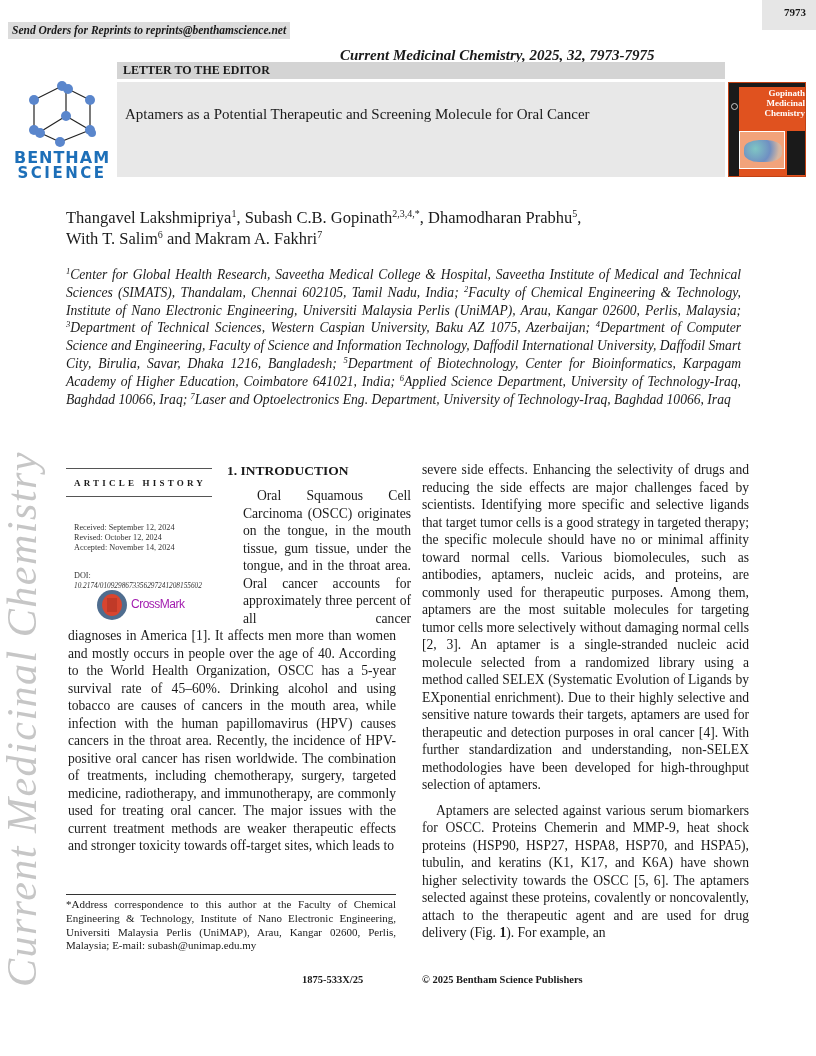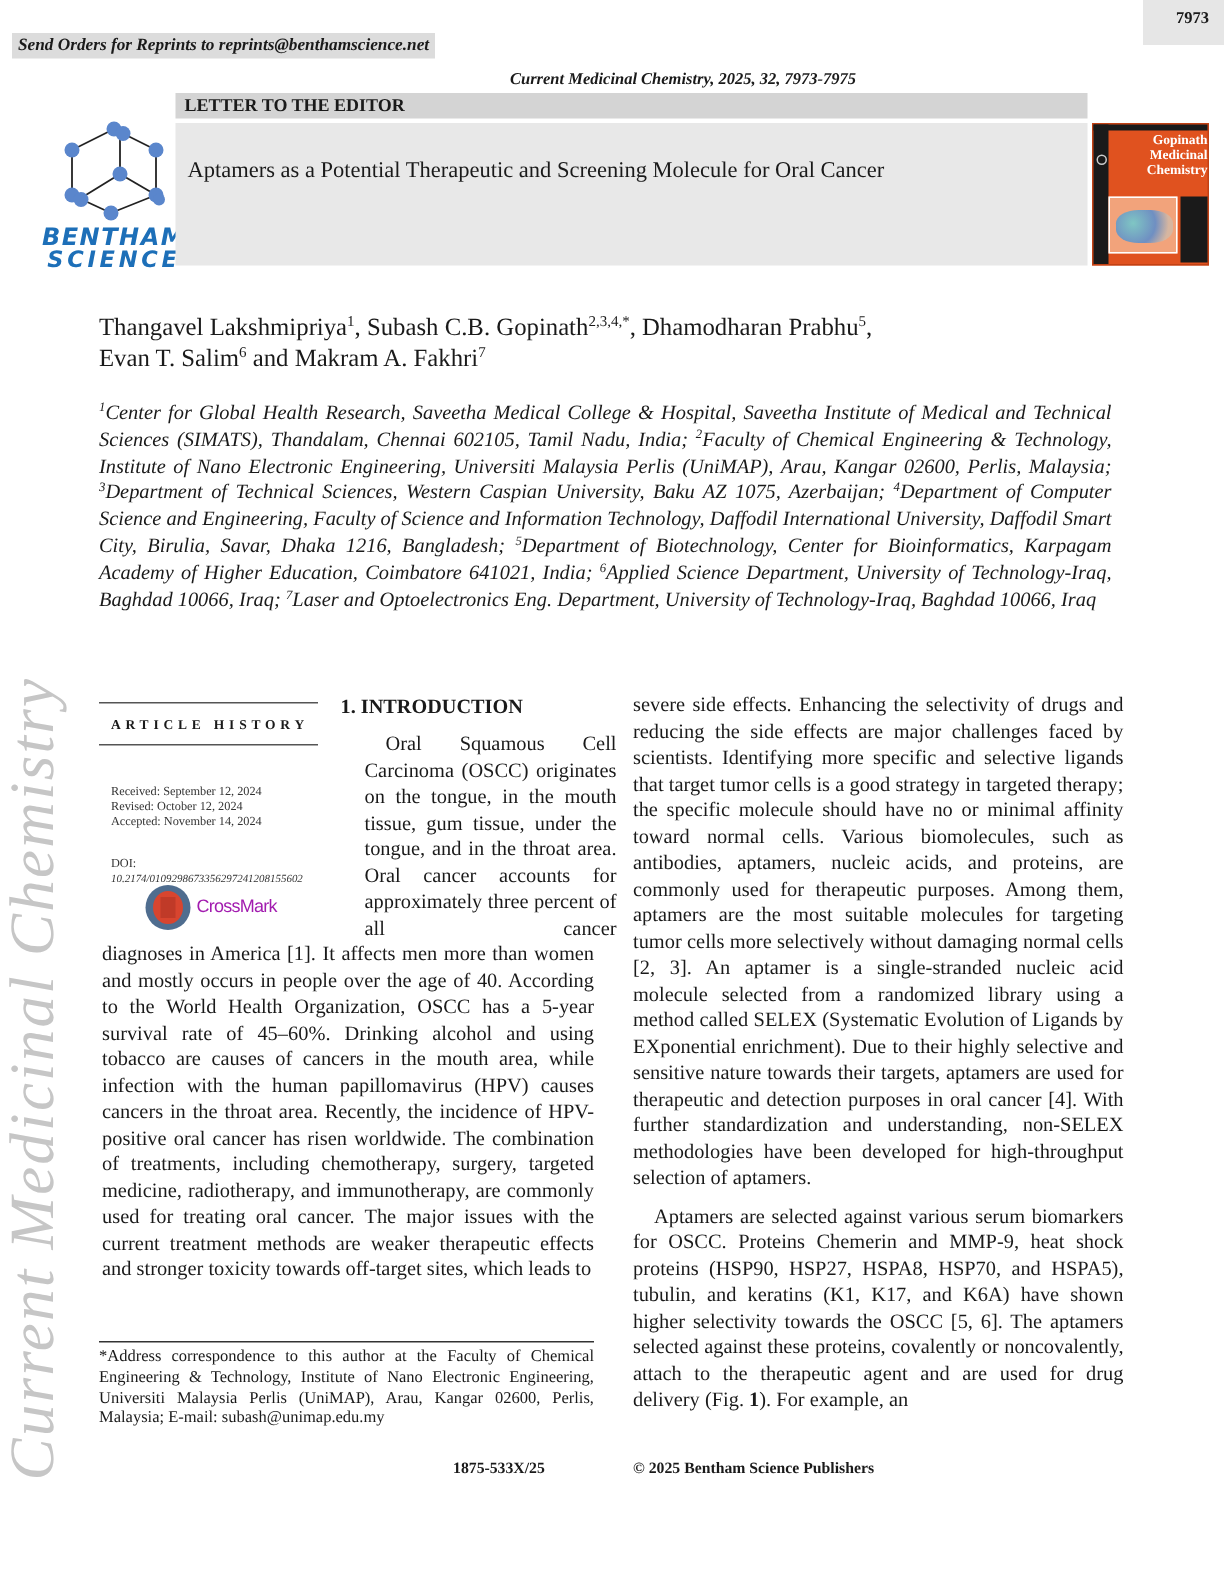--- a/index.html
+++ b/index.html
@@ -5,28 +5,28 @@
   * { margin: 0; padding: 0; box-sizing: border-box; }
   html, body { width: 816px; height: 1056px; background: #ffffff; overflow: hidden; }
   body { position: relative; font-family: "Liberation Serif", serif; color: #1a1a1a; }
 
   .page-num-box { position: absolute; left: 762px; top: 0; width: 54px; height: 30px; background: #e6e6e6; }
   .page-num { position: absolute; right: 10px; top: 6px; font-weight: bold; font-size: 11px; }
 
   .reprint-bar { position: absolute; left: 8px; top: 22px; height: 17px; padding: 2px 4px 0 4px; background: #dcdcdc;
     font-style: italic; font-weight: bold; font-size: 11.5px; }
 
-  .citation { position: absolute; left: 340px; top: 47px; font-style: italic; font-weight: bold; font-size: 11px; }
+  .citation { position: absolute; left: 340px; top: 47px; font-style: italic; font-weight: bold; font-size: 15px; }
 
   .letter-bar { position: absolute; left: 117px; top: 62px; width: 608px; height: 17px; background: #d4d4d4;
     font-weight: bold; font-size: 12px; padding: 1px 0 0 6px; }
   .title-box { position: absolute; left: 117px; top: 82px; width: 608px; height: 95px; background: #e8e8e8; }
   .title-text { position: absolute; left: 8px; top: 22px; width: 600px; font-weight: normal; font-size: 15px; line-height: 21px; }
 
-  .logo { position: absolute; left: 24px; top: 80px; width: 104px; height: 100px; font-style: italic; }
+  .logo { position: absolute; left: 10px; top: 80px; width: 104px; height: 100px; }
   .logo-word { position: absolute; left: 0; width: 104px; text-align: center; font-family: "DejaVu Sans", sans-serif;
     font-weight: bold; color: #1d6fb8; letter-spacing: 1px; }
   .logo-word.l1 { top: 68px; font-size: 16px; }
   .logo-word.l2 { top: 84px; font-size: 15px; letter-spacing: 2.5px; }
 
   .cover { position: absolute; left: 728px; top: 82px; width: 78px; height: 95px; background: #e0521f; border: 1px solid #c24114; }
   .cover .left-strip { position: absolute; left: 0; top: 0; width: 10px; height: 100%; background: #1a1a1a; }
   .cover .top-band { position: absolute; left: 0; top: 0; width: 100%; height: 4px; background: #1a1a1a; }
   .cover .c-title { position: absolute; left: 14px; top: 5px; width: 62px; text-align: right; color: #fff;
     font-weight: bold; font-size: 9px; line-height: 10px; }
@@ -136,21 +136,21 @@
   <div class="img-box">
       <div class="blob"></div>
     </div>
   <div class="right-panel"></div>
 </div>
 
 <div class="authors">
   <span>Thangavel Lakshmipriya</span><sup>1</sup><span>, </span>
   <span>Subash C.B. Gopinath</span><sup>2,3,4,*</sup><span>, </span>
   <span>Dhamodharan Prabhu</span><sup>5</sup><span>,</span><br>
-  <span>Evan T. Salim</span><sup>6</sup><span> and </span>
+  <span>With T. Salim</span><sup>6</sup><span> and </span>
   <span>Makram A. Fakhri</span><sup>7</sup>
 </div>
 
 <div class="affil"><sup>1</sup><span>Center for Global Health Research, Saveetha Medical College &amp; Hospital, Saveetha Institute of Medical and Technical Sciences (SIMATS), Thandalam, Chennai 602105, Tamil Nadu, India; </span><sup>2</sup><span>Faculty of Chemical Engineering &amp; Technology, Institute of Nano Electronic Engineering, Universiti Malaysia Perlis (UniMAP), Arau, Kangar 02600, Perlis, Malaysia; </span><sup>3</sup><span>Department of Technical Sciences, Western Caspian University, Baku AZ 1075, Azerbaijan; </span><sup>4</sup><span>Department of Computer Science and Engineering, Faculty of Science and Information Technology, Daffodil International University, Daffodil Smart City, Birulia, Savar, Dhaka 1216, Bangladesh; </span><sup>5</sup><span>Department of Biotechnology, Center for Bioinformatics, Karpagam Academy of Higher Education, Coimbatore 641021, India; </span><sup>6</sup><span>Applied Science Department, University of Technology-Iraq, Baghdad 10066, Iraq; </span><sup>7</sup><span>Laser and Optoelectronics Eng. Department, University of Technology-Iraq, Baghdad 10066, Iraq</span></div>
 
 <div class="side-watermark">Current Medicinal Chemistry</div>
 
 <div class="history">
   <div class="rule"></div>
   <div class="h-title">ARTICLE HISTORY</div>

